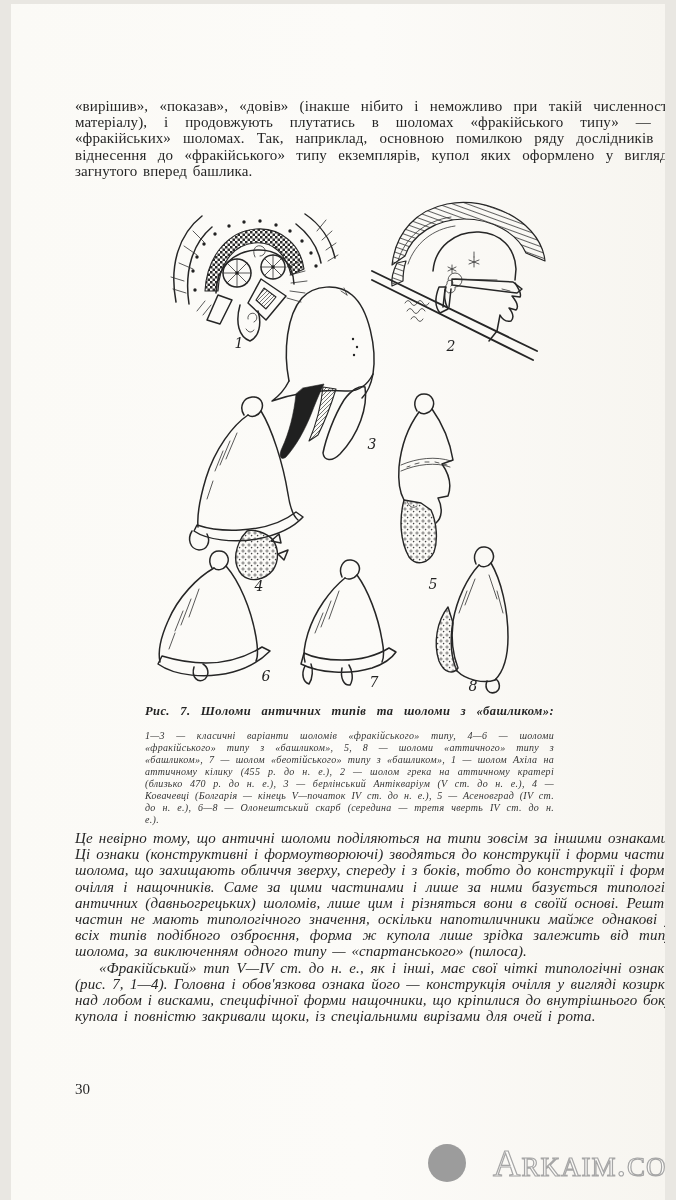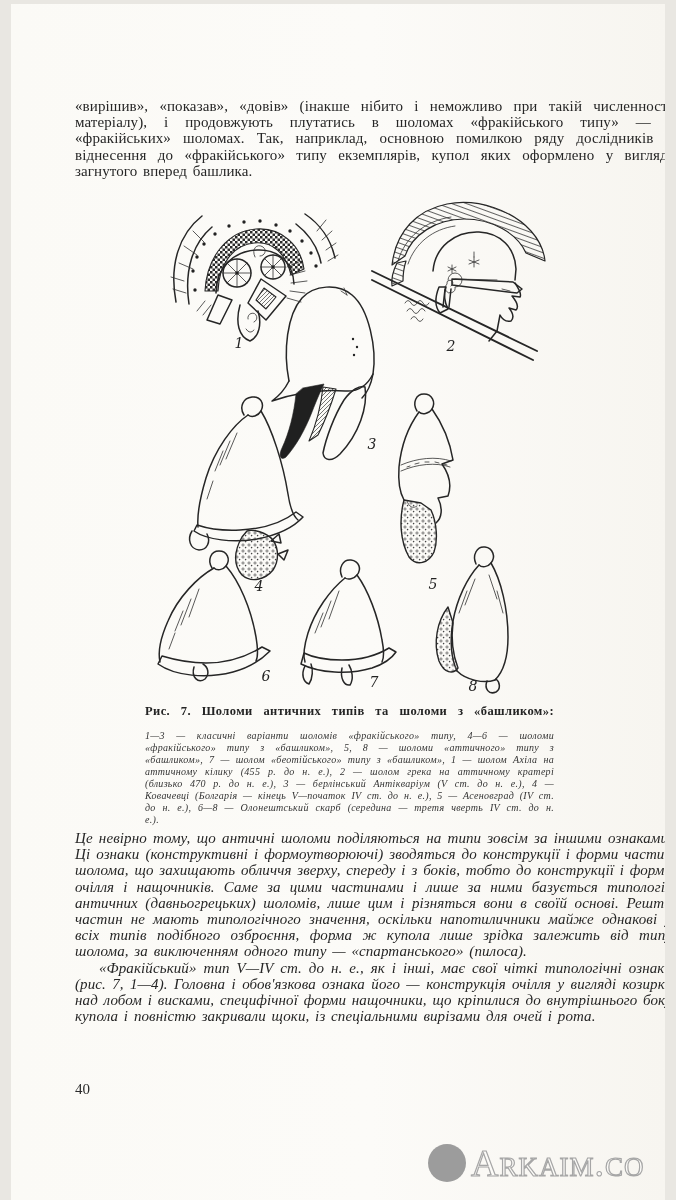--- a/index.html
+++ b/index.html
@@ -16,21 +16,21 @@
   }
   .top-text{top:94px;}
   .body-text{top:826px;}
   .body-text p{margin:0;font-style:italic;}
   .body-text p.indent{text-indent:24px;}
 
   .caption-title{
     position:absolute;left:134px;top:700px;width:409px;
     font-weight:bold;font-size:12.5px;line-height:14px;
     letter-spacing:.4px;word-spacing:2.5px;
-    text-align:justify;text-align-last:justify;color:#242424;
+    text-align:justify;text-align-last:justify;color:#242424;font-style:italic;
   }
   .caption-detail{
     position:absolute;left:134px;top:726px;width:409px;
     font-size:10px;line-height:12px;text-align:justify;
     letter-spacing:.3px;word-spacing:2.6px;color:#333;font-style:italic;
   }
   .figure-svg{position:absolute;left:134px;top:197px;}
 
   
   svg g.helmet path, svg g.helmet circle{
@@ -42,21 +42,21 @@
   svg g.helmet path.inkfill{fill:#202020;stroke:#202020;stroke-width:.6;}
   svg g.helmet path.hatchfill{fill:url(#hatch);stroke:#262626;stroke-width:1.1;}
   svg g.helmet path.hatchfill2{fill:url(#hatch2);stroke:#262626;stroke-width:1.2;}
   svg g.helmet path.stipfill{fill:url(#stip);stroke:#262626;stroke-width:1.4;}
   svg g.helmet path.checker{fill:url(#checker);stroke:#262626;stroke-width:1.1;}
   svg g.helmet circle.dot{fill:#222;stroke:none;}
   svg text.num{font-family:"DejaVu Serif",serif;font-style:italic;font-size:14px;fill:#222;text-anchor:middle;}
 
   .page-number{position:absolute;left:64px;top:1077px;font-size:15px;color:#2a2a2a;}
 
-  .watermark{position:absolute;left:417px;top:1140px;display:flex;align-items:center;}
+  .watermark{position:absolute;left:417px;top:1140px;display:flex;align-items:center;gap:22px;}
   .wm-circle{width:38px;height:38px;border-radius:50%;background:#9c9c9c;flex:0 0 auto;}
   .wm-text{
     font-family:"Liberation Serif",serif;font-variant:small-caps;
     font-size:38px;line-height:1;letter-spacing:1px;margin-left:5px;
     color:#fcfbf8;-webkit-text-stroke:1.2px #a6a6a6;
   }
 </style>
 </head>
 <body>
 
@@ -209,20 +209,20 @@
   </svg>
 
   <div class="caption-title">Рис. 7. Шоломи античних типів та шоломи з «башликом»:</div>
   <div class="caption-detail">1—3 — класичні варіанти шоломів «фракійського» типу, 4—6 — шоломи «фракійського» типу з «башликом», 5, 8 — шоломи «аттичного» типу з «башликом», 7 — шолом «беотійського» типу з «башликом», 1 — шолом Ахіла на аттичному кілику (455 р. до н. е.), 2 — шолом грека на аттичному кратері (близько 470 р. до н. е.), 3 — берлінський Антікваріум (V ст. до н. е.), 4 — Ковачевці (Болгарія — кінець V—початок IV ст. до н. е.), 5 — Асеновград (IV ст. до н. е.), 6—8 — Олонештський скарб (середина — третя чверть IV ст. до н. е.).</div>
 
   <div class="body-text">
     <p>Це невірно тому, що античні шоломи поділяються на типи зовсім за іншими ознаками. Ці ознаки (конструктивні і формоутворюючі) зводяться до конструкції і форми частин шолома, що захищають обличчя зверху, спереду і з боків, тобто до конструкції і форми очілля і нащочників. Саме за цими частинами і лише за ними базується типологія античних (давньогрецьких) шоломів, лише цим і різняться вони в своїй основі. Решта частин не мають типологічного значення, оскільки напотиличники майже однакові у всіх типів подібного озброєння, форма ж купола лише зрідка залежить від типу шолома, за виключенням одного типу — «спартанського» (пилоса).</p>
     <p class="indent">«Фракійський» тип V—IV ст. до н. е., як і інші, має свої чіткі типологічні ознаки (рис. 7, 1—4). Головна і обов'язкова ознака його — конструкція очілля у вигляді козирка над лобом і висками, специфічної форми нащочники, що кріпилися до внутрішнього боку купола і повністю закривали щоки, із спеціальними вирізами для очей і рота.</p>
   </div>
 
-  <div class="page-number">40</div>
+  <div class="page-number">30</div>
 
   <div class="watermark">
     <span class="wm-circle"></span>
     <span class="wm-text">Arkaim.co</span>
   </div>
 
 </div>
 
 </body></html>

